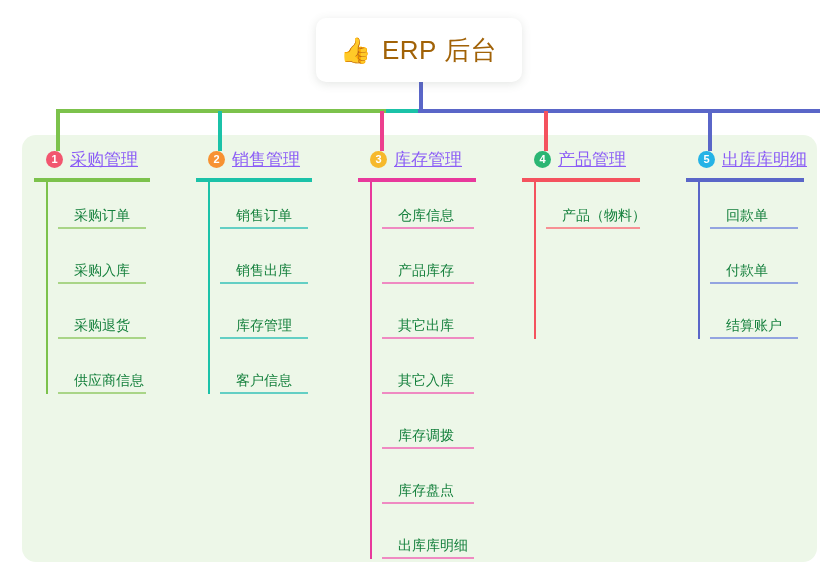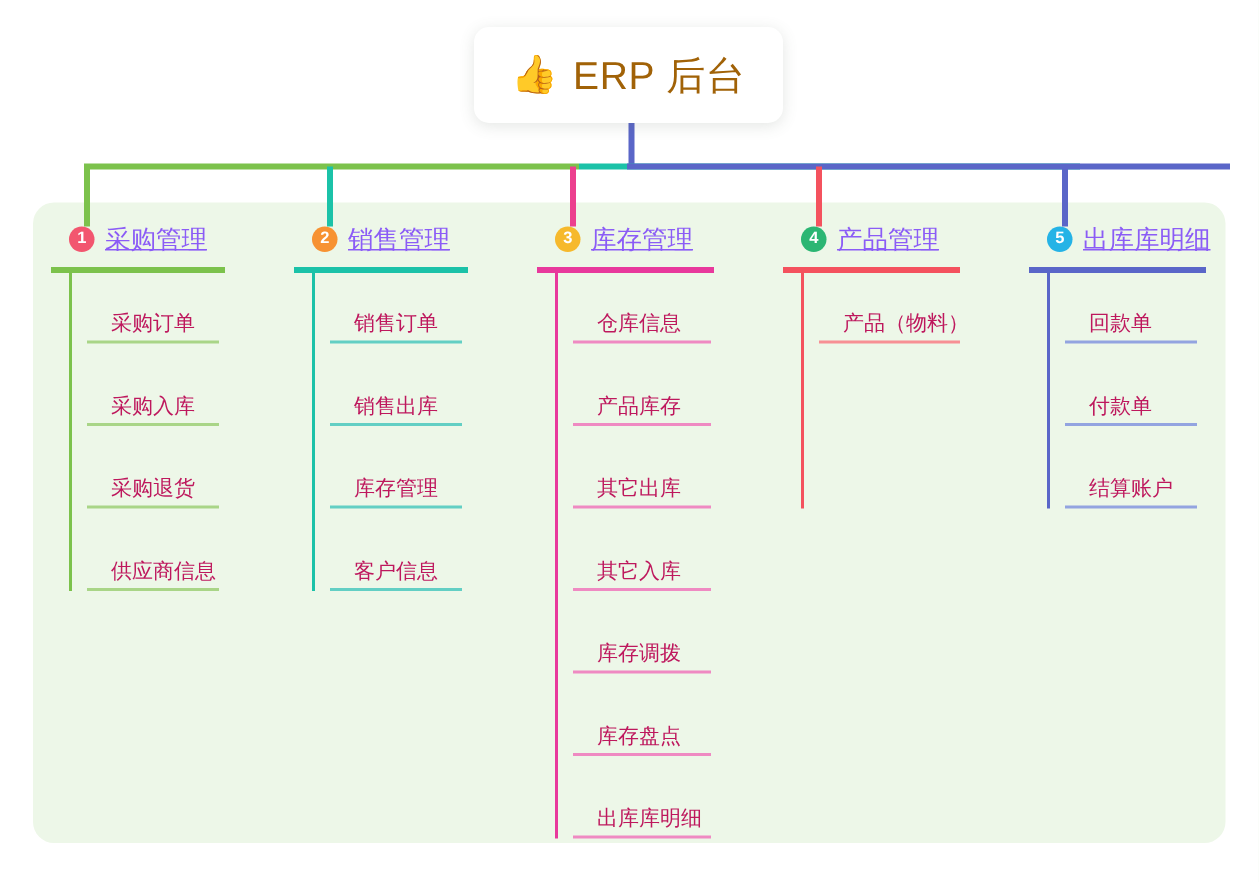--- a/index.html
+++ b/index.html
@@ -125,21 +125,21 @@
   }
   .item {
     position: relative;
     height: 55px;
   }
   .item-label {
     position: absolute;
     left: 28px;
     bottom: 12px;
     font-size: 14px;
-    color: #be185d;
+    color: #15803d;
     white-space: nowrap;
   }
   .item-rule {
     position: absolute;
     left: 12px;
     bottom: 8px;
     height: 2px;
   }
 </style>
 </head>

